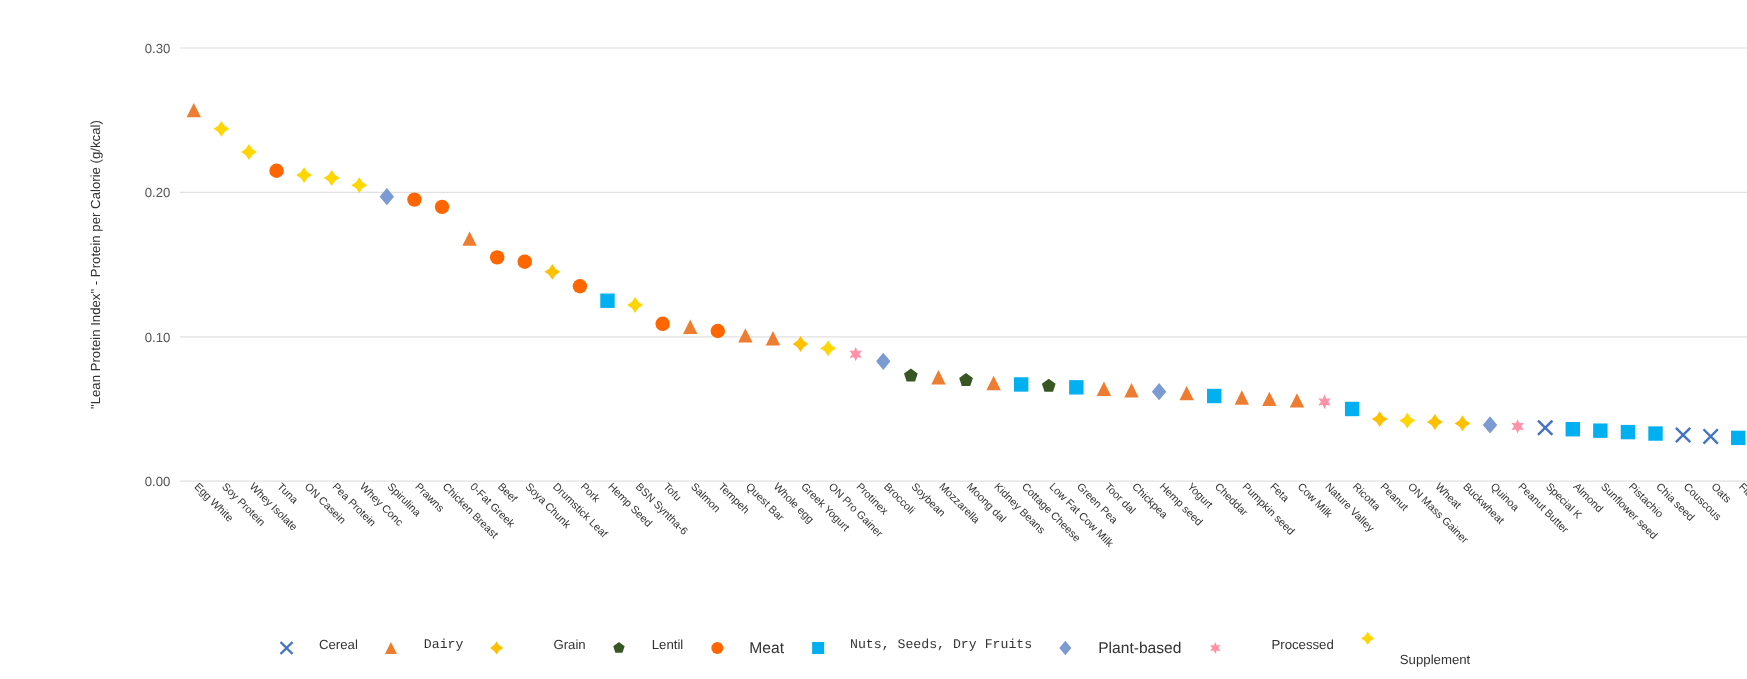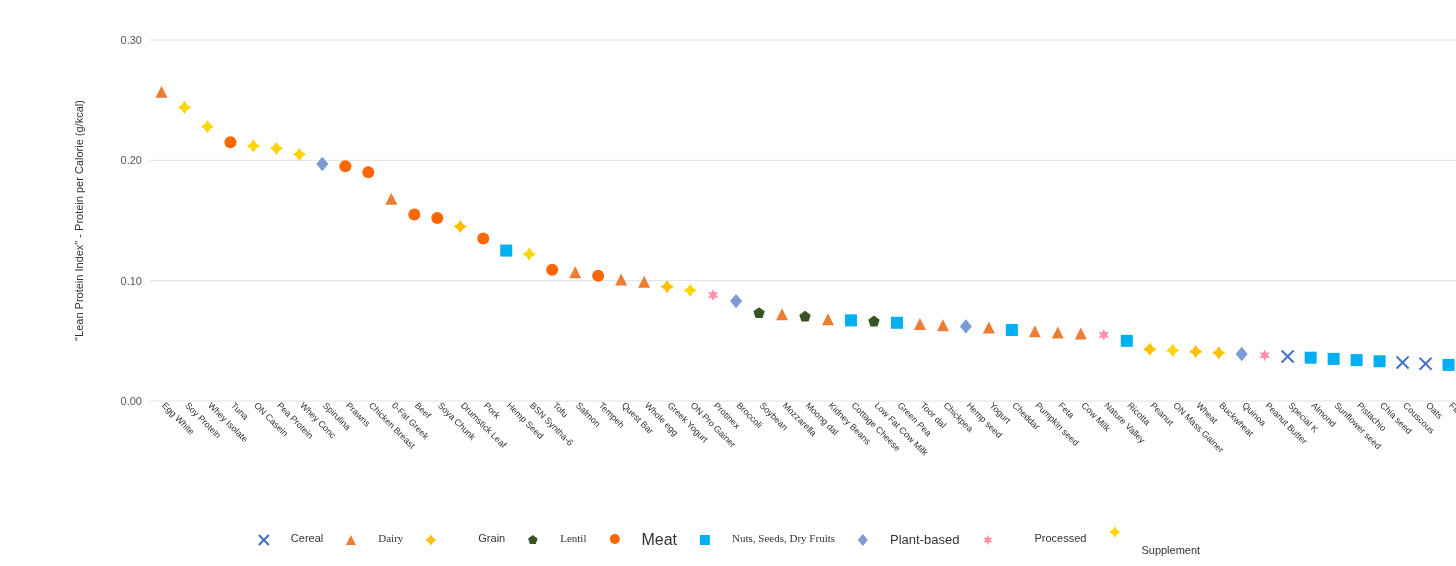--- a/index.html
+++ b/index.html
@@ -187,45 +187,45 @@
             <line x1="-5" y1="-5" x2="5" y2="5" stroke="#4472C4" stroke-width="2"></line>
             <line x1="5" y1="-5" x2="-5" y2="5" stroke="#4472C4" stroke-width="2"></line>
           </g>
         </svg>
         <span style="font-size: 11px; font-family: Arial; color: rgb(51, 51, 51);">Cereal</span>
       </div>
       <div class="legend-item">
         <svg width="16" height="16" viewBox="-8 -8 16 16">
           <polygon points="0,-5 -5,5 5,5" fill="#ED7D31"></polygon>
         </svg>
-        <span style="font-size: 11px; font-family: Liberation Serif, serif; color: rgb(51, 51, 51);">Dairy</span>
+        <span style="font-size: 11px; font-family: Liberation Mono, monospace; color: rgb(51, 51, 51);">Dairy</span>
       </div>
       <div class="legend-item">
         <svg width="16" height="16" viewBox="-8 -8 16 16">
           <polygon points="0,-5.5 2.2,-2.2 5.5,0 2.2,2.2 0,5.5 -2.2,2.2 -5.5,0 -2.2,-2.2" fill="#FFC000"></polygon>
         </svg>
         <span style="font-size: 11px; font-family: Arial; color: rgb(51, 51, 51); margin-left: 20px;">Grain</span>
       </div>
       <div class="legend-item">
         <svg width="16" height="16" viewBox="-8 -8 16 16">
           <polygon points="3.061616997868383e-16,-5 4.755282581475767,-1.545084971874737 2.938926261462366,4.045084971874737 -2.938926261462365,4.045084971874737 -4.755282581475767,-1.5450849718747386" fill="#375623"></polygon>
         </svg>
-        <span style="font-size: 11px; font-family: Liberation Serif, serif; color: rgb(51, 51, 51);">Lentil</span>
+        <span style="font-size: 11px; font-family: Liberation Sans, sans-serif; color: rgb(51, 51, 51);">Lentil</span>
       </div>
       <div class="legend-item">
         <svg width="16" height="16" viewBox="-8 -8 16 16">
           <circle cx="0" cy="0" r="5" fill="#FF6600"></circle>
         </svg>
-        <span style="font-size: 16px; font-family: Arial; color: rgb(51, 51, 51);">Meat</span>
+        <span style="font-size: 13px; font-family: Arial; color: rgb(51, 51, 51);">Meat</span>
       </div>
       <div class="legend-item">
         <svg width="16" height="16" viewBox="-8 -8 16 16">
           <rect x="-5" y="-5" width="10" height="10" fill="#00B0F0"></rect>
         </svg>
-        <span style="font-size: 11px; font-family: Liberation Serif, serif; color: rgb(51, 51, 51);">Nuts, Seeds, Dry Fruits</span>
+        <span style="font-size: 11px; font-family: Liberation Mono, monospace; color: rgb(51, 51, 51);">Nuts, Seeds, Dry Fruits</span>
       </div>
       <div class="legend-item">
         <svg width="16" height="16" viewBox="-8 -8 16 16">
           <polygon points="0,-6 5,0 0,6 -5,0" fill="#7B9BD2"></polygon>
         </svg>
         <span style="font-size: 13px; font-family: Arial; color: rgb(51, 51, 51);">Plant-based</span>
       </div>
       <div class="legend-item">
         <svg width="16" height="16" viewBox="-8 -8 16 16">
           <polygon points="3.061616997868383e-16,-5 1.2500000000000002,-2.1650635094610964 4.330127018922194,-2.4999999999999996 2.5,0 4.330127018922194,2.4999999999999996 1.2500000000000002,2.1650635094610964 3.061616997868383e-16,5 -1.2499999999999996,2.165063509461097 -4.330127018922194,2.4999999999999996 -2.5,3.061616997868383e-16 -4.330127018922193,-2.5000000000000004 -1.250000000000001,-2.165063509461096" fill="#FF92A8"></polygon>

